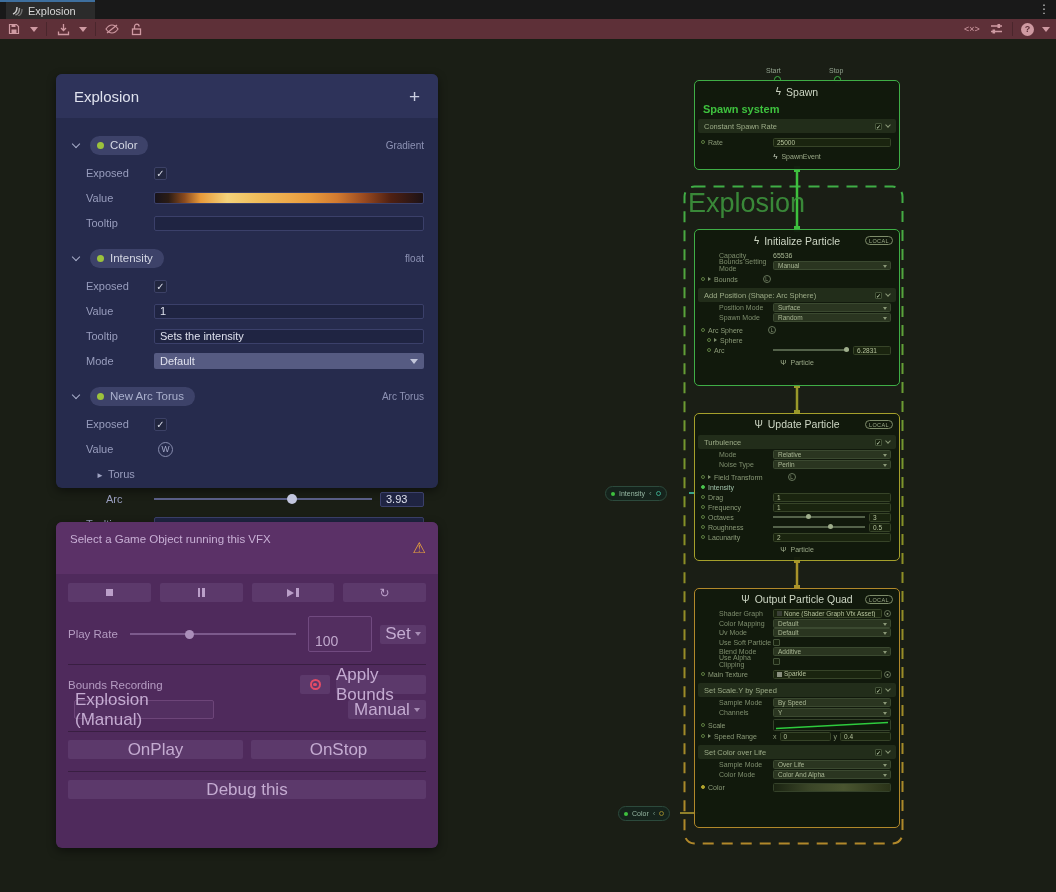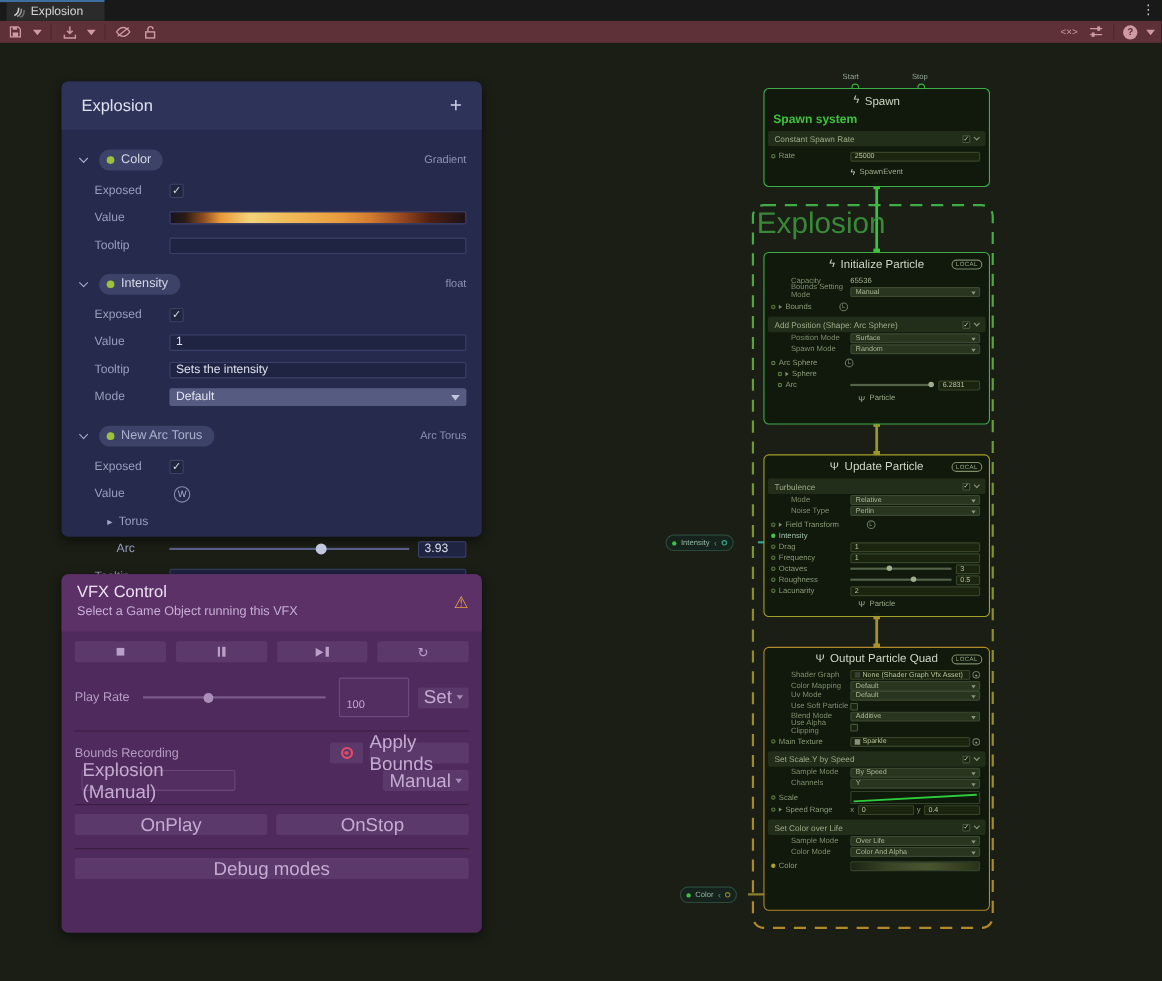--- a/index.html
+++ b/index.html
@@ -57,21 +57,21 @@
   .vfx-body { padding:9px 12px 0 12px; }
   .transport { display:flex; gap:9px; }
   .tbtn { flex:1; height:19px; background:#5c396b; border-radius:2px; display:flex; align-items:center; justify-content:center; gap:2px; color:#bb9fc9; }
   .ic-stop { width:7px; height:7px; background:#bb9fc9; }
   .ic-bar { width:2.5px; height:9px; background:#bb9fc9; }
   .ic-tri { width:0; height:0; border-top:4.5px solid transparent; border-bottom:4.5px solid transparent; border-left:7px solid #bb9fc9; }
   .prow-v { display:flex; align-items:center; margin-top:14px; }
   .vlabel { color:#b59cc2; font-size:11.5px; }
   .vslider { flex:1; height:2px; background:#7c5a8c; position:relative; margin:0 12px; }
   .vhandle { position:absolute; width:9px; height:9px; border-radius:50%; background:#ab8fba; top:-3.5px; left:33%; }
-  .vinput { width:64px; height:17px; background:#532e60; border:1px solid #714a80; border-radius:2px; color:#c0a8cc; font-size:10px; line-height:15px; padding:17px 6px; }
+  .vinput { width:64px; height:17px; background:#532e60; border:1px solid #714a80; border-radius:2px; color:#c0a8cc; font-size:14px; line-height:15px; padding:17px 6px; }
   .vbtn { height:19px; background:#5c396b; border-radius:2px; color:#c4abd1; font-size:17px; display:flex; align-items:center; justify-content:center; gap:4px; }
   .vbtn .dd { width:0; height:0; border-left:3.5px solid transparent; border-right:3.5px solid transparent; border-top:4px solid #a78cb5; }
   .setbtn { width:46px; margin-left:8px; }
   .vdivider { border-top:1px solid rgba(0,0,0,.28); margin-top:12px; }
   .recbtn { width:30px; }
   .rec-ring { width:11px; height:11px; border:2px solid #e24b66; border-radius:50%; display:flex; align-items:center; justify-content:center; }
   .rec-core { width:3.5px; height:3.5px; border-radius:50%; background:#e24b66; }
   .outline-btn { background:#532f61; border:1px solid #6d4579; }
 
   
@@ -614,21 +614,20 @@
     <div class="frow">
       <span class="flabel">Tooltip</span>
       <span class="fctrl tinput"></span>
     </div>
 
   </div>
 </div>
 
 <div class="abs vfx">
   <div class="vfx-header">
-    <div class="vfx-title">VFX Control</div>
     <div class="vfx-sub">Select a Game Object running this VFX</div>
     <span class="warn">⚠</span>
   </div>
   <div class="vfx-body">
     <div class="transport">
       <div class="tbtn">
           <span class="ic-stop"></span>
         </div>
       <div class="tbtn">
           <span class="ic-bar"></span>
@@ -672,16 +671,16 @@
           <span class="dd"></span>
         </span>
     </div>
     <div class="vdivider"></div>
     <div class="prow-v" style="margin-top:8px;gap:8px">
       <span class="vbtn" style="flex:1">OnPlay</span>
       <span class="vbtn" style="flex:1">OnStop</span>
     </div>
     <div class="vdivider"></div>
     <div class="prow-v" style="margin-top:8px">
-      <span class="vbtn" style="flex:1">Debug modes</span>
+      <span class="vbtn" style="flex:1">Debug this</span>
     </div>
   </div>
 </div>
 
 </body></html>

